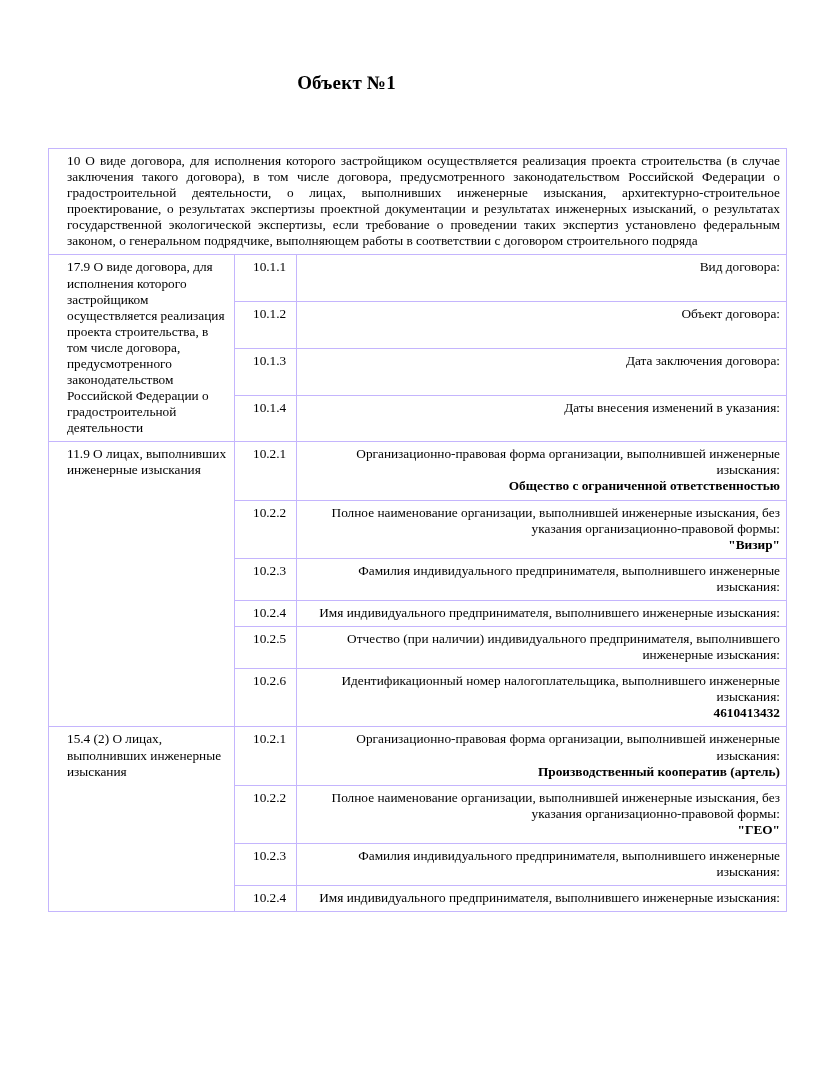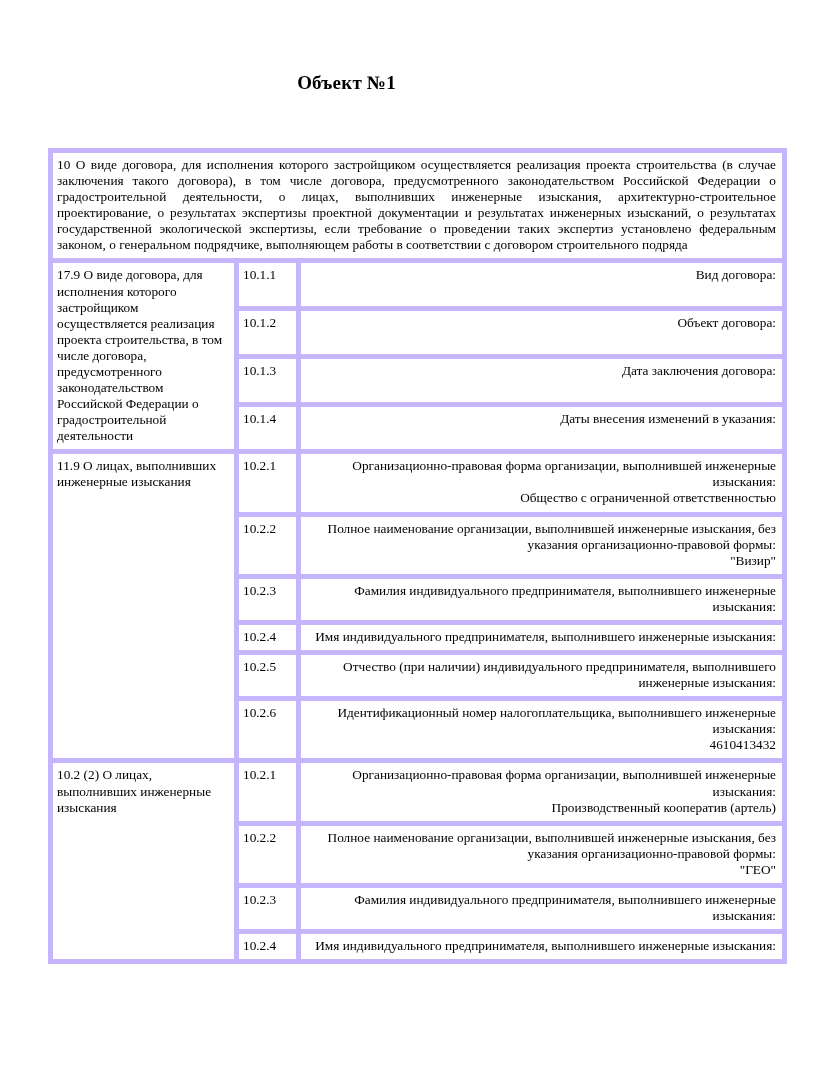--- a/index.html
+++ b/index.html
@@ -27,23 +27,23 @@
     margin: 0 0 54px 0;
     letter-spacing: 0.2px;
   }
   table.doc-table {
     width: 739px;
     border-collapse: collapse;
     table-layout: fixed;
     margin: 0 auto;
   }
   table.doc-table td {
-    border: 5px solid #c4b5fd;
+    border: 1px solid #c4b5fd;
     vertical-align: top;
-    padding: 4px 6px 5px 4px;
+    padding: 4px 6px 5px 18px;
     font-size: 13.3px;
     line-height: 1.21;
   }
   td.header-cell {
     text-align: justify;
     text-align-last: left;
     padding: 5px 7px 6px 7px;
     line-height: 1.23;
   }
   td.col-left {
@@ -56,21 +56,21 @@
     margin-top: 26px;
   }
   td.col-main {
     width: auto;
     text-align: right;
   }
   td.mid {
     vertical-align: middle;
   }
   .val {
-    font-weight: normal;
+    font-weight: bold;
     display: block;
     margin-left: 26px;
   }
 </style>
 </head>
 <body>
 
 <div class="page">
 
   <h1 class="doc-title">Объект №1</h1>
@@ -162,21 +162,21 @@
 
       <tr>
         <td class="col-code mid">10.2.6</td>
         <td class="col-main">
           <span>Идентификационный номер налогоплательщика, выполнившего инженерные изыскания:</span>
           <span class="val">4610413432</span>
         </td>
       </tr>
 
       <tr>
-        <td class="col-left" rowspan="4">10.2 (2) О лицах, выполнивших инженерные изыскания</td>
+        <td class="col-left" rowspan="4">15.4 (2) О лицах, выполнивших инженерные изыскания</td>
         <td class="col-code mid">10.2.1</td>
         <td class="col-main">
           <span>Организационно-правовая форма организации, выполнившей инженерные изыскания:</span>
           <span class="val">Производственный кооператив (артель)</span>
         </td>
       </tr>
 
       <tr>
         <td class="col-code mid">10.2.2</td>
         <td class="col-main">

